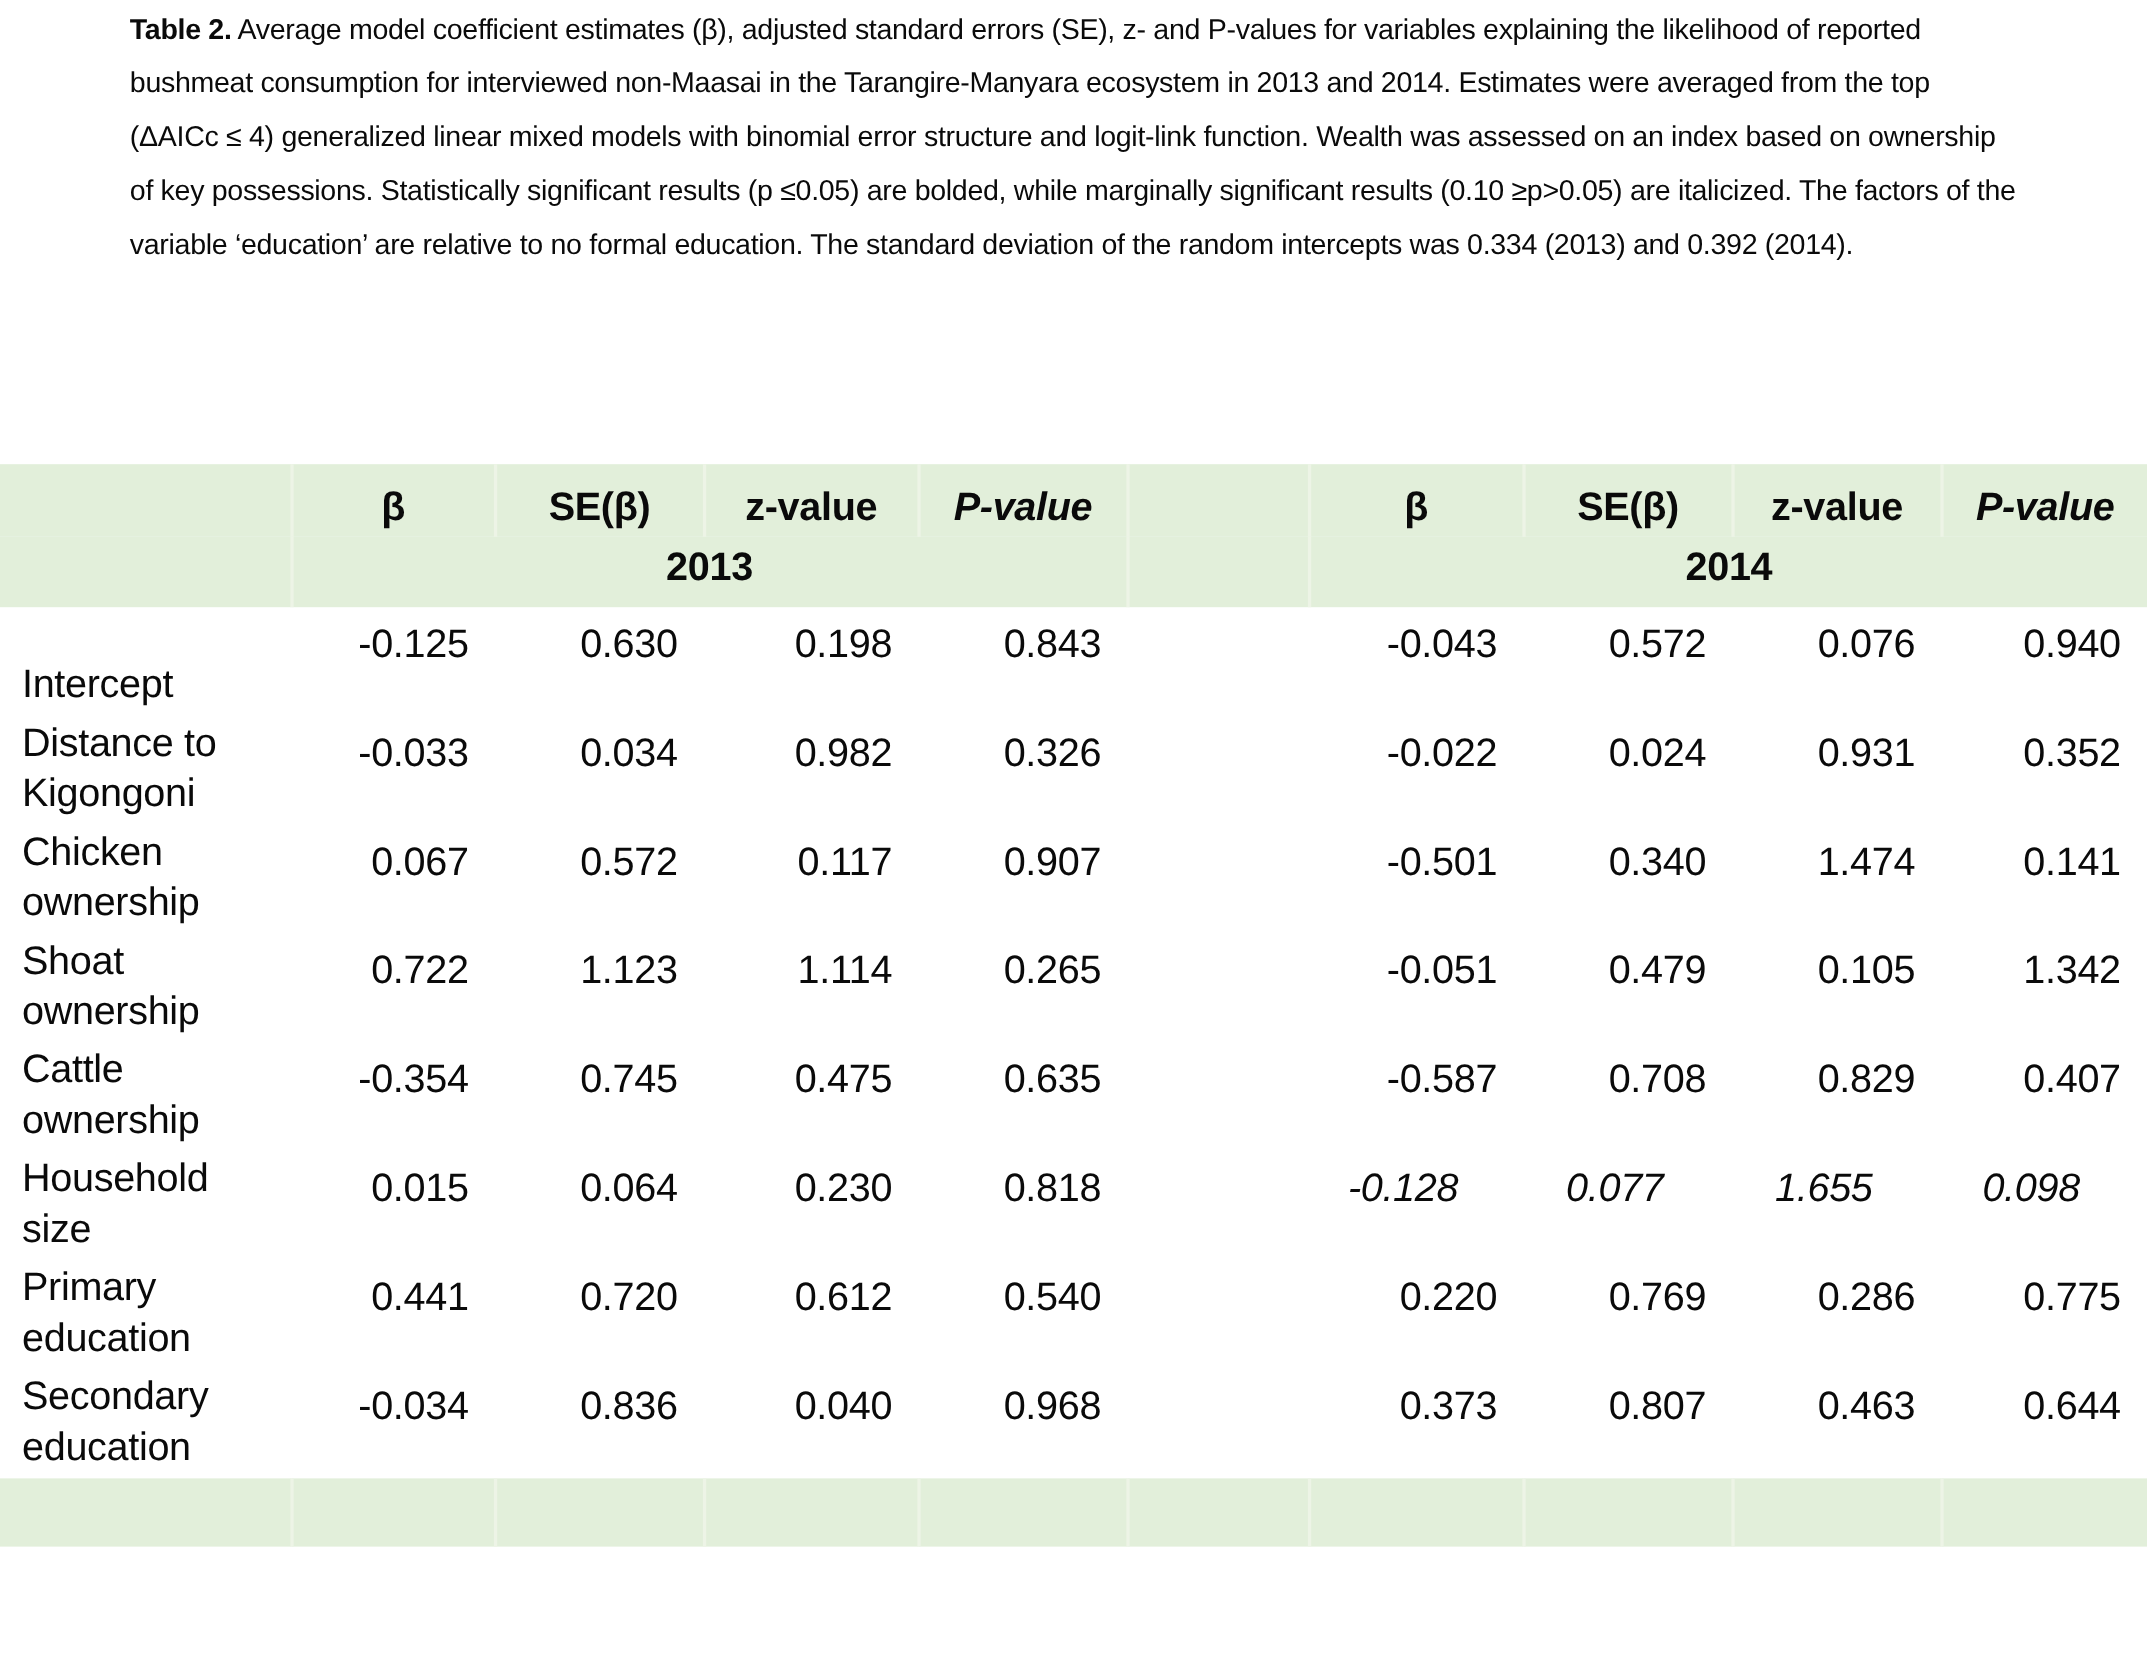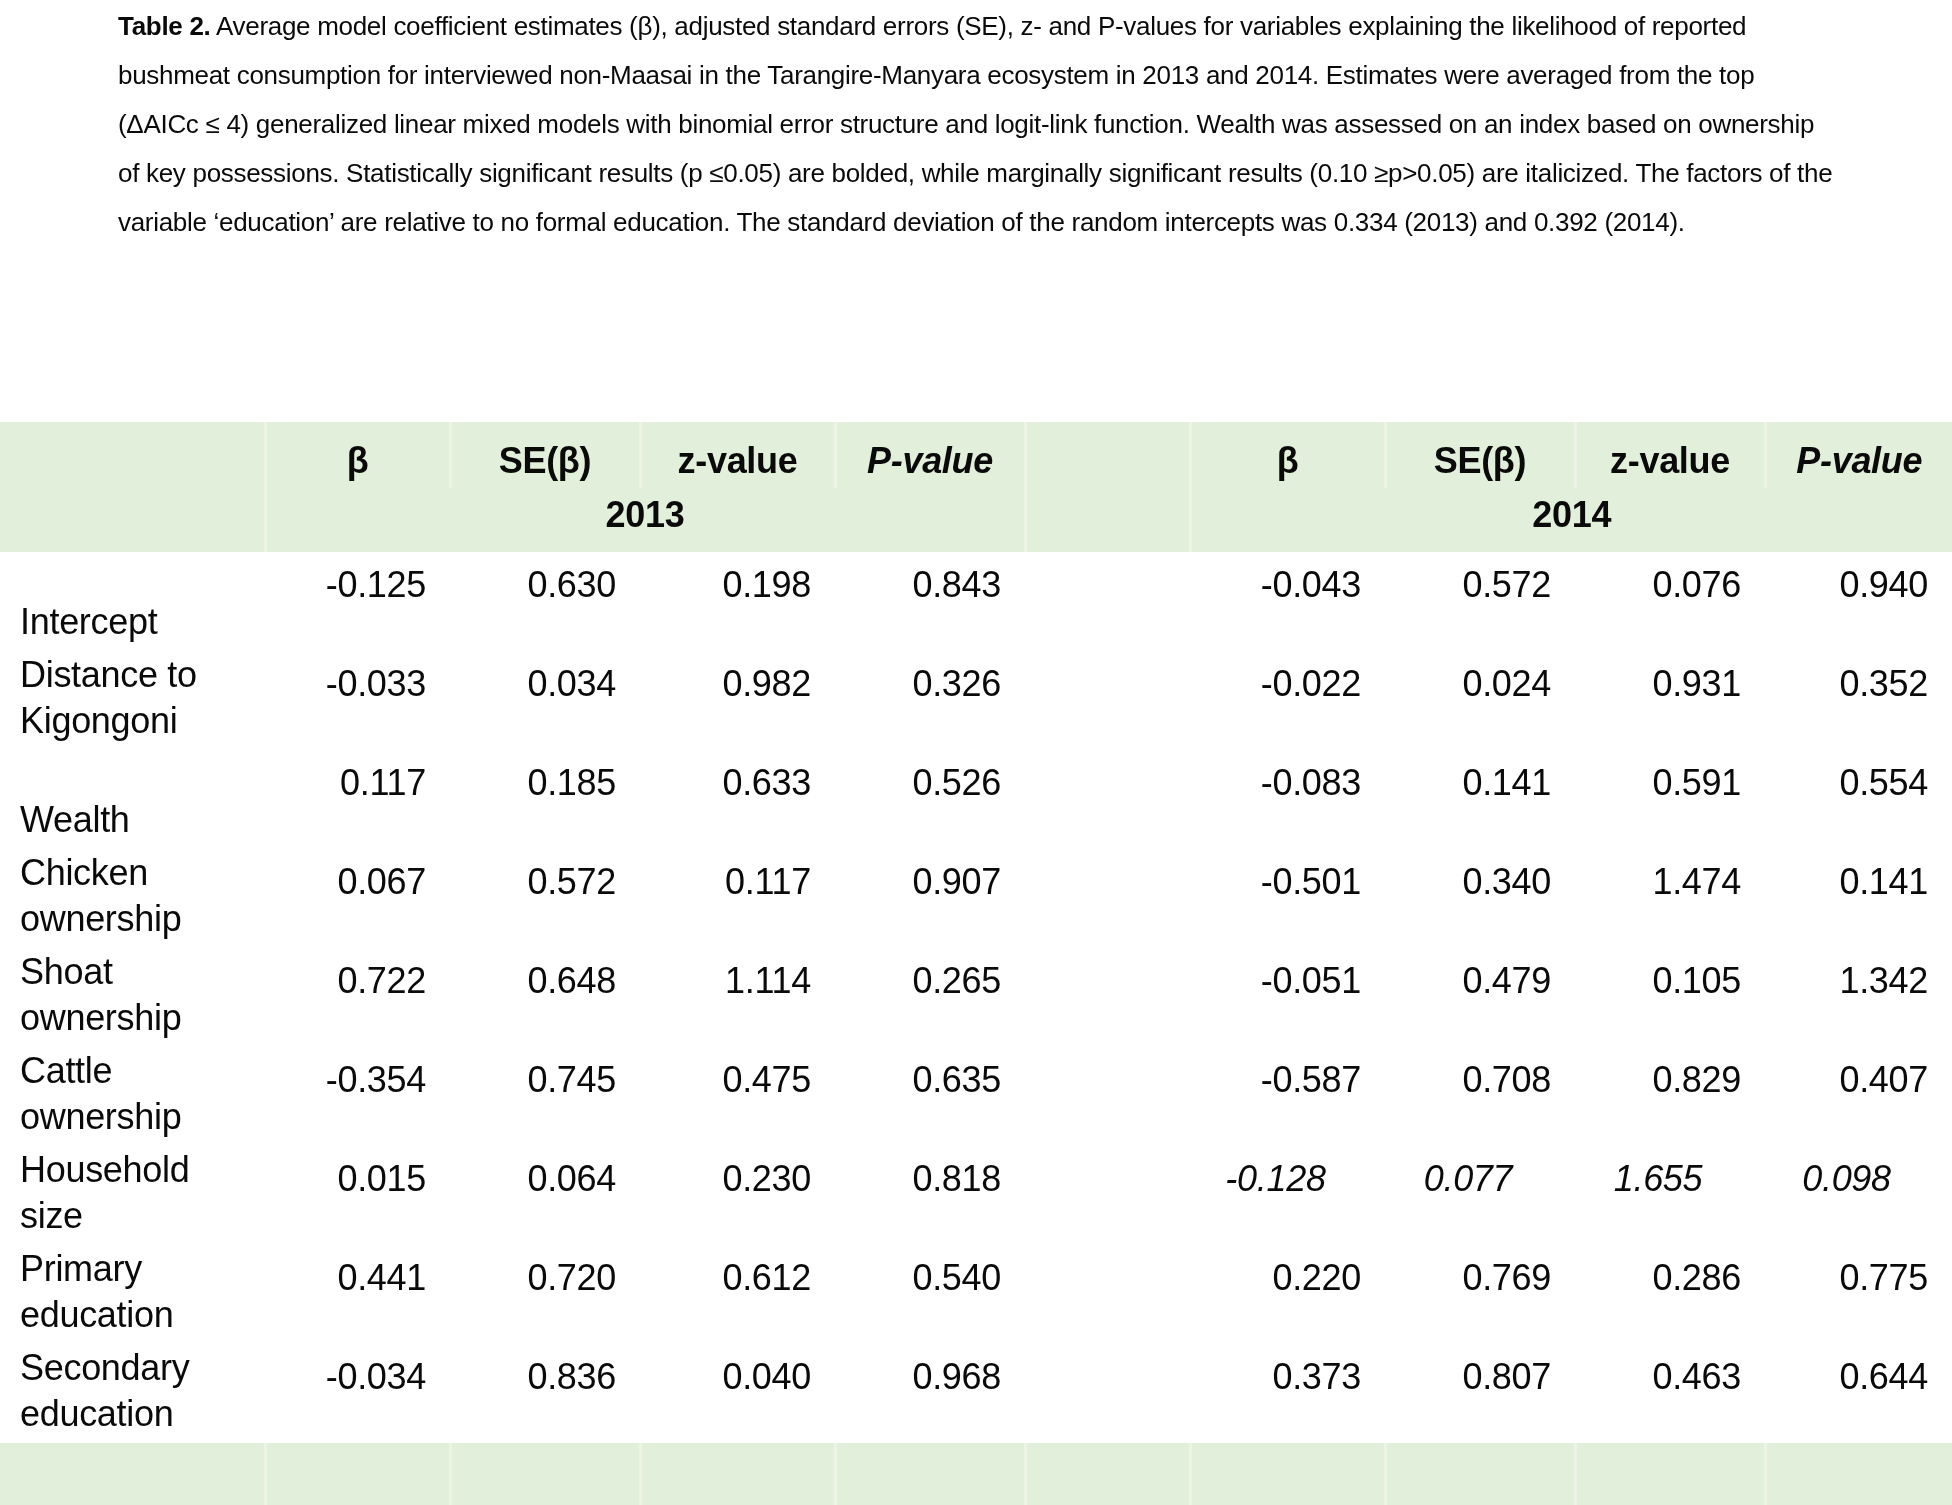--- a/index.html
+++ b/index.html
@@ -141,47 +141,35 @@
             <td class="val">0.034</td>
             <td class="val">0.982</td>
             <td class="val">0.326</td>
             <td class="spacer"></td>
             <td class="val">-0.022</td>
             <td class="val">0.024</td>
             <td class="val">0.931</td>
             <td class="val">0.352</td>
           </tr>
           <tr>
-            <td class="lbl">Wealth</td>
-            <td class="val">0.117</td>
-            <td class="val">0.185</td>
-            <td class="val">0.633</td>
-            <td class="val">0.526</td>
-            <td class="spacer"></td>
-            <td class="val">-0.083</td>
-            <td class="val">0.141</td>
-            <td class="val">0.591</td>
-            <td class="val">0.554</td>
-          </tr>
-          <tr>
             <td class="lbl">Chicken ownership</td>
             <td class="val">0.067</td>
             <td class="val">0.572</td>
             <td class="val">0.117</td>
             <td class="val">0.907</td>
             <td class="spacer"></td>
             <td class="val">-0.501</td>
             <td class="val">0.340</td>
             <td class="val">1.474</td>
             <td class="val">0.141</td>
           </tr>
           <tr>
             <td class="lbl">Shoat ownership</td>
             <td class="val">0.722</td>
-            <td class="val">0.648</td>
+            <td class="val">1.123</td>
             <td class="val">1.114</td>
             <td class="val">0.265</td>
             <td class="spacer"></td>
             <td class="val">-0.051</td>
             <td class="val">0.479</td>
             <td class="val">0.105</td>
             <td class="val">1.342</td>
           </tr>
           <tr>
             <td class="lbl">Cattle ownership</td>

